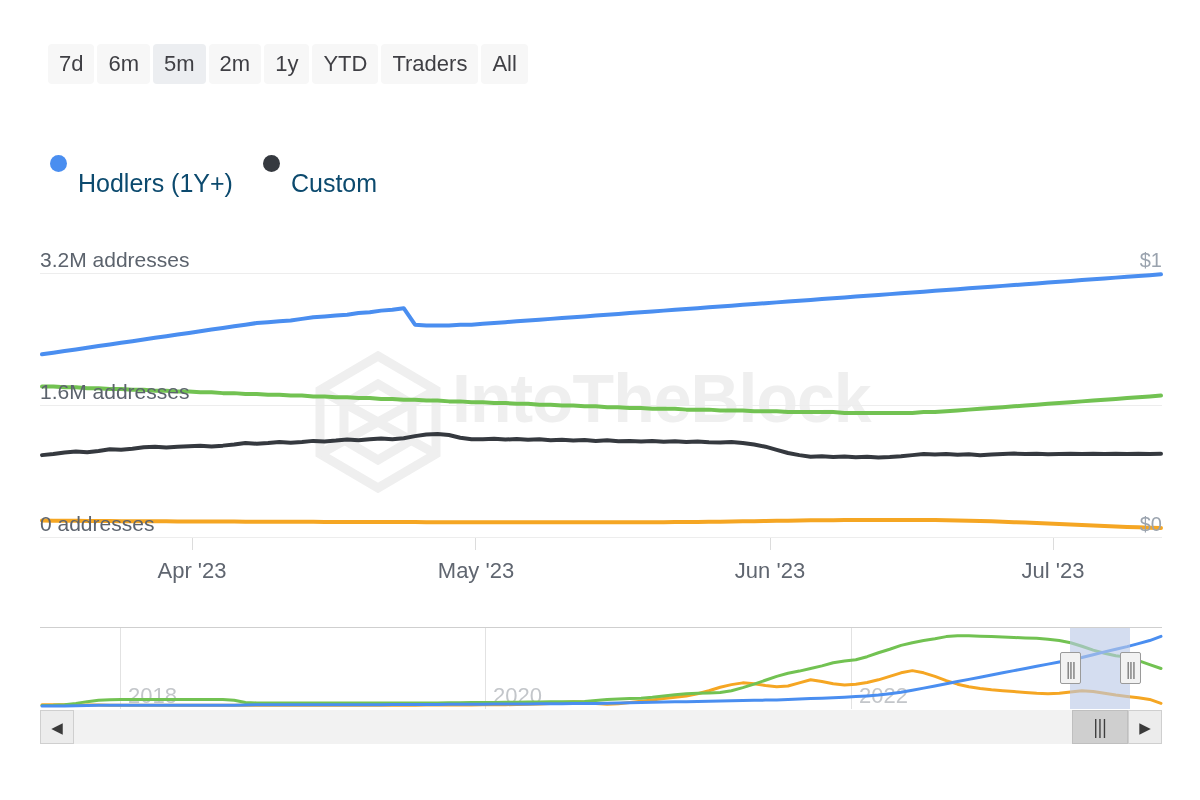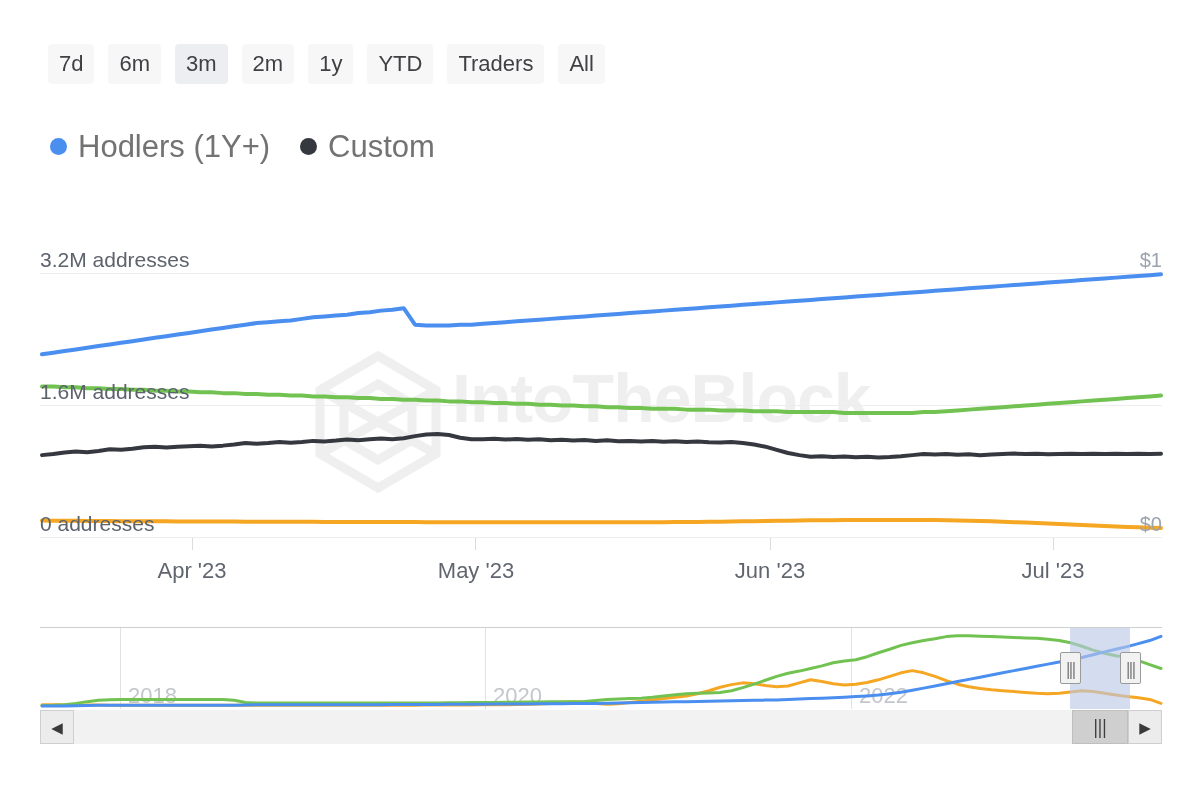--- a/index.html
+++ b/index.html
@@ -16,21 +16,21 @@
     position: relative;
   }
 
   
   .range-bar {
     position: absolute;
     left: 48px;
     top: 44px;
     display: flex;
     align-items: center;
-    gap: 14px;
+    gap: 3px;
   }
   .range-btn {
     background: #f7f7f7;
     border: none;
     border-radius: 4px;
     color: #3f3f44;
     font-family: "Liberation Sans", sans-serif;
     font-size: 22px;
     line-height: 1;
     padding: 9px 11px;
@@ -57,24 +57,25 @@
     cursor: pointer;
   }
   .legend-dot {
     width: 17px;
     height: 17px;
     border-radius: 50%;
     display: block;
     flex: none;
   }
   .legend-label {
-    font-size: 31px;
-    color: #737373;
+    font-size: 25px;
+    color: #0c4a6e;
     line-height: 1;
     white-space: nowrap;
+    margin-top: 40px;
   }
 
   
   .chart-wrap {
     position: absolute;
     left: 0;
     top: 0;
     width: 1200px;
     height: 800px;
     pointer-events: none;
@@ -187,21 +188,21 @@
     line-height: 1;
     transform: scaleY(1.2);
   }
 </style>
 </head>
 <body>
 
 <div class="range-bar">
     <button class="range-btn">7d</button>
     <button class="range-btn">6m</button>
-    <button class="range-btn active">3m</button>
+    <button class="range-btn active">5m</button>
     <button class="range-btn">2m</button>
     <button class="range-btn">1y</button>
     <button class="range-btn">YTD</button>
     <button class="range-btn">Traders</button>
     <button class="range-btn">All</button>
   </div>
 
 <div class="legend">
     <div class="legend-item">
       <span class="legend-dot" style="background: rgb(74, 142, 240);"></span>

